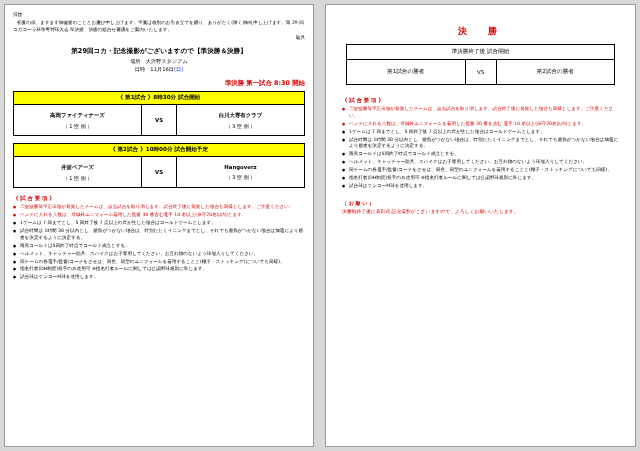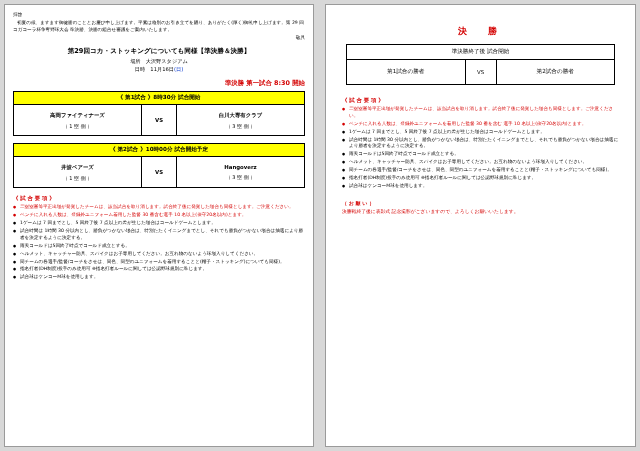--- a/index.html
+++ b/index.html
@@ -89,21 +89,21 @@
 <body>
 
 <div class="sheet" id="left-page">
 
   <div class="greeting">
     <p>拝啓</p>
     <p class="indent">初夏の候、ますます御健勝のこととお慶び申し上げます。平素は格別のお引き立てを賜り、ありがたく(厚く)御礼申し上げます。第 29 回コガコーラ杯争奪野球大会 準決勝、決勝の組合せ審議をご案内いたします。</p>
   </div>
   <div class="sig">敬具</div>
 
-  <div class="doc-title">第29回コカ・ストッキングについても同様【準決勝＆決勝】</div>
+  <div class="doc-title">第29回コカ・記念撮影がございますので【準決勝＆決勝】</div>
   <div class="doc-sub">場所　大沢野スタジアム</div>
   <div class="doc-sub2">
     <span>日時　11月16日</span><span class="blue">(日)</span>
   </div>
 
   <div class="section-head">準決勝  第一試合 8:30 開始</div>
 
   <div class="match-box">
     <div class="match-head">《 第1試合 》8時30分  試合開始</div>
     <div class="match-body">

